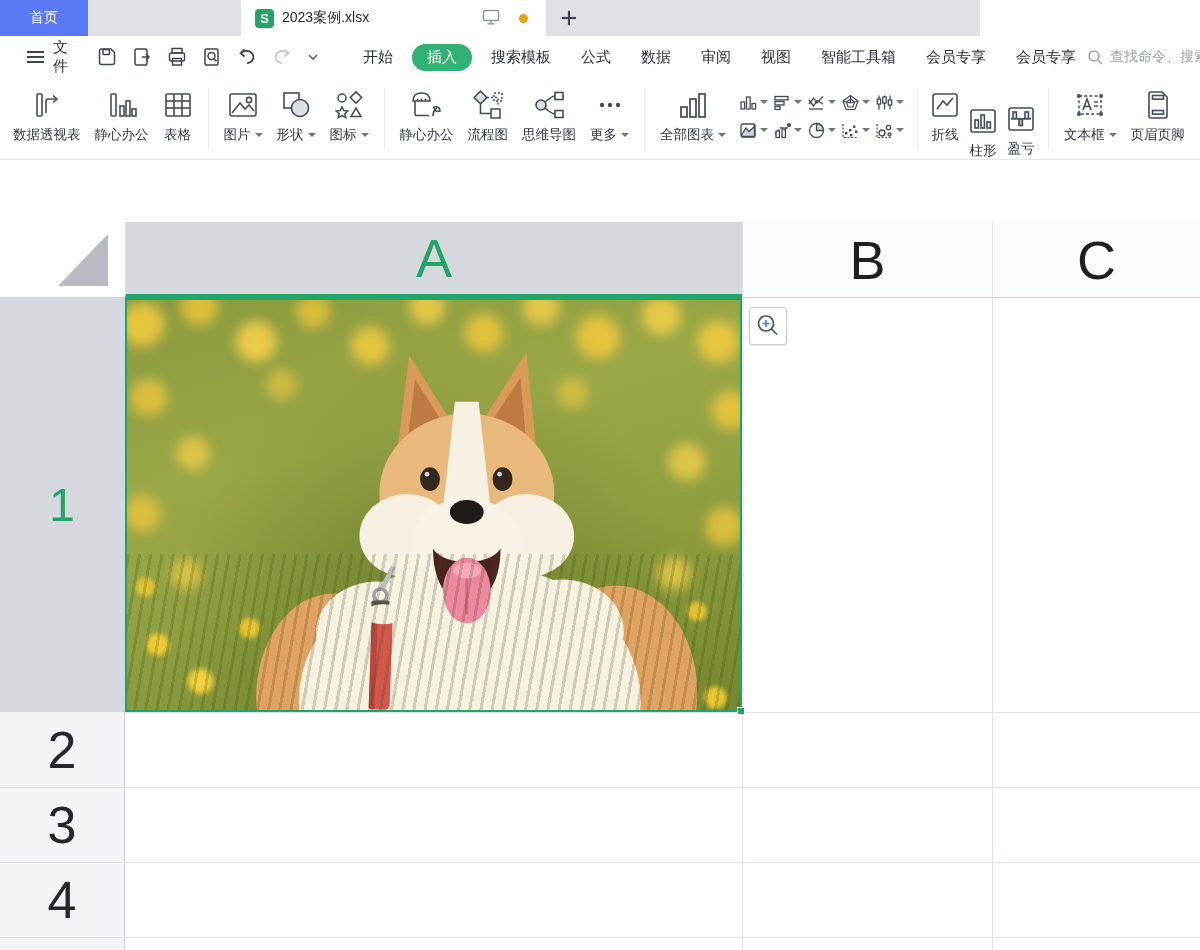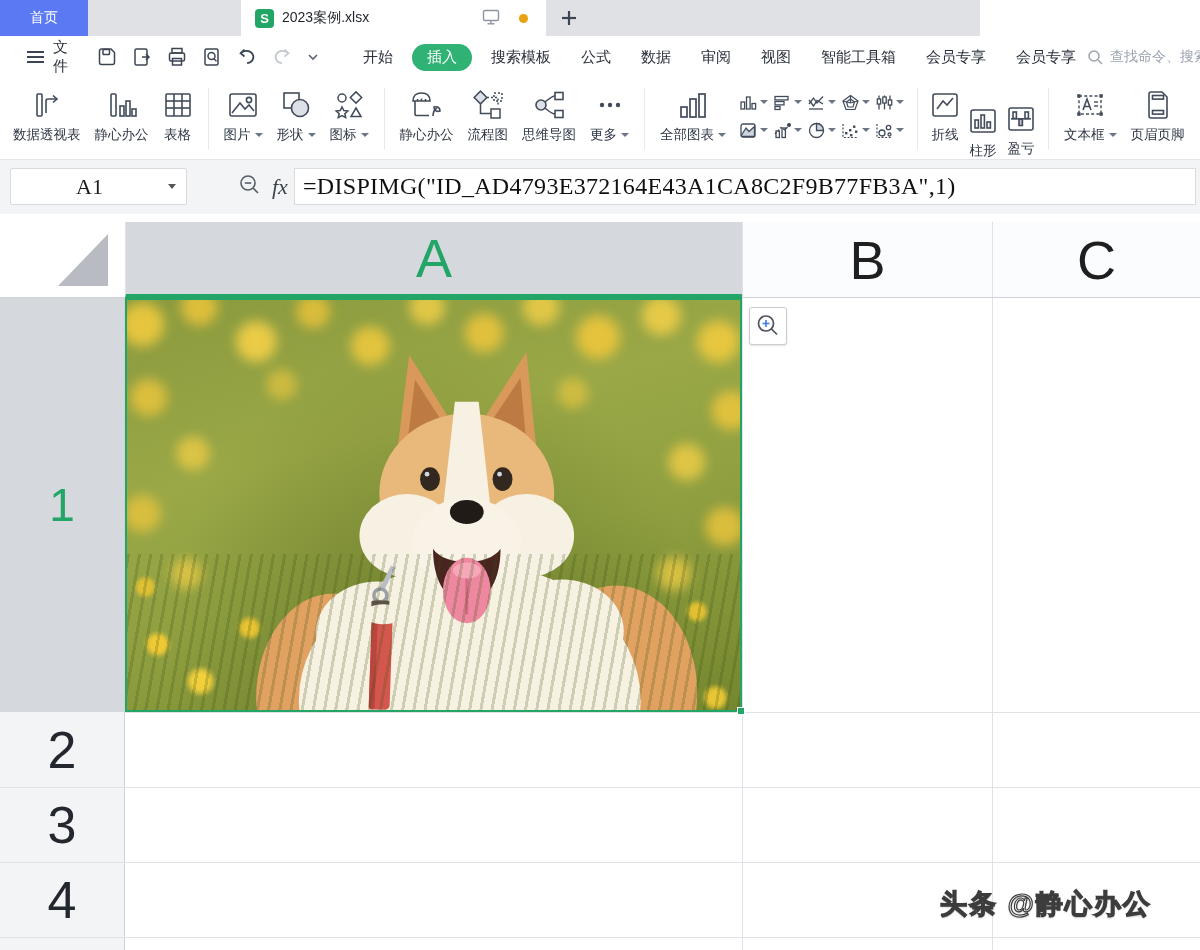--- a/index.html
+++ b/index.html
@@ -628,39 +628,20 @@
                 <rect x="7.5" y="20.5" width="11" height="3.6"></rect>
               </g>
             </svg>
           </div>
         <div class="rlabel">页眉页脚</div>
       </div>
 
     </div>
   </div>
 
-  <div class="formulabar">
-    <div class="namebox">
-      <span class="ref">A1</span>
-      <span class="nb-dd"></span>
-    </div>
-    <div class="fx-tools">
-      <span><svg width="24" height="24" viewBox="0 0 24 24">
-            <g fill="none" stroke="#555d68" stroke-width="1.6">
-              <circle cx="10" cy="10" r="7"></circle>
-              <line x1="15" y1="15" x2="20" y2="20"></line>
-              <line x1="6.8" y1="10" x2="13.2" y2="10"></line>
-            </g>
-          </svg></span>
-      <span class="fx">fx</span>
-    </div>
-    <div class="formulabox">
-      <span>=DISPIMG("ID_AD4793E372164E43A1CA8C2F9B77FB3A",1)</span>
-    </div>
-  </div>
 
   <div class="sheet">
 
     <div class="corner">
         <div class="tri"></div>
       </div>
     <div class="colhead colA">
         <span>A</span>
       </div>
     <div class="colhead colB">
@@ -745,16 +726,15 @@
             <circle cx="11" cy="10.5" r="7.5"></circle>
             <line x1="16.5" y1="16" x2="22" y2="21.5"></line>
           </g>
           <g stroke="#4a7fe8" stroke-width="1.7">
             <line x1="11" y1="7" x2="11" y2="14"></line>
             <line x1="7.5" y1="10.5" x2="14.5" y2="10.5"></line>
           </g>
         </svg>
     </div>
 
-    <div class="watermark">头条 @静心办公</div>
   </div>
 
 </div>
 
 </body></html>

